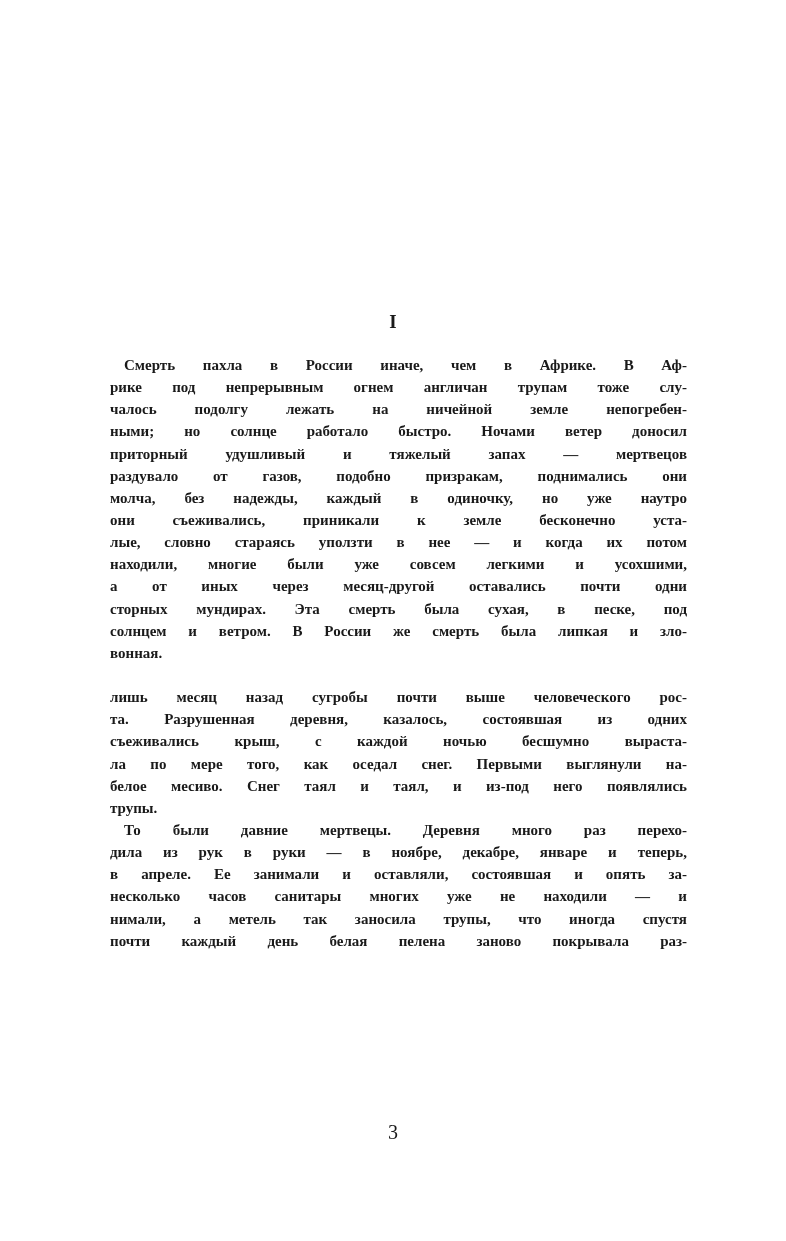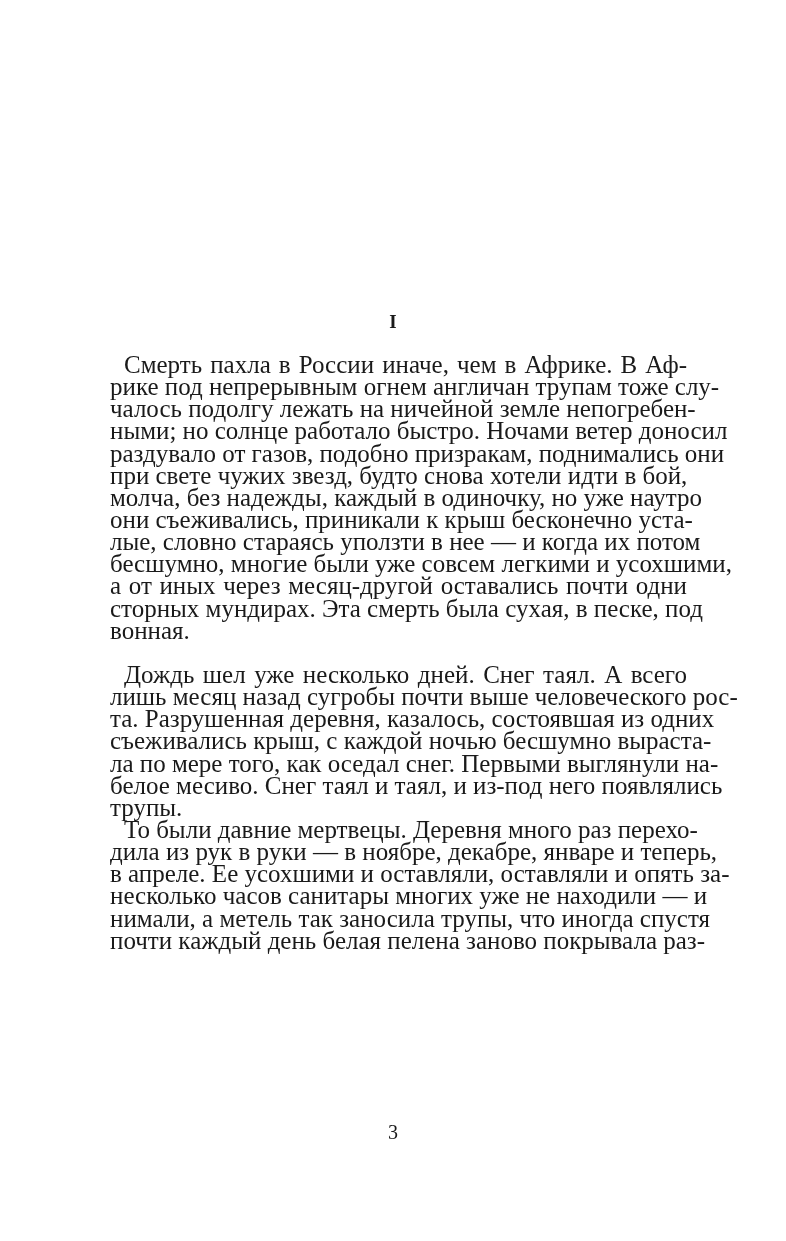--- a/index.html
+++ b/index.html
@@ -8,21 +8,21 @@
     position: absolute; left: 0; top: 0; width: 786px; height: 1241px;
     background: #ffffff; color: #1a1a1a;
     font-family: "Liberation Serif", "DejaVu Serif", serif;
   }
   .chapter {
     position: absolute; left: 0; width: 786px; top: 311px;
     text-align: center; font-weight: bold; font-size: 19px; line-height: 22px;
   }
   .text {
     position: absolute; left: 110px; width: 577px; top: 354px;
-    font-size: 25px; line-height: 22.15px;
+    font-size: 15px; line-height: 22.15px; font-weight: bold;
   }
   .line {
     display: block; white-space: nowrap; text-align: justify;
     text-align-last: justify; height: 22.15px;
   }
   .line.last { text-align-last: left; }
   .line.indent { padding-left: 14px; }
   .gap { height: 22.15px; }
   .page-number {
     position: absolute; left: 0; width: 786px; top: 1121px;
@@ -34,47 +34,47 @@
 
 <div class="page">
   <div class="chapter">I</div>
 
   <div class="text">
     <div>
       <span class="line indent">Смерть пахла в России иначе, чем в Африке. В Аф-</span>
       <span class="line">рике под непрерывным огнем англичан трупам тоже слу-</span>
       <span class="line">чалось подолгу лежать на ничейной земле непогребен-</span>
       <span class="line">ными; но солнце работало быстро. Ночами ветер доносил</span>
+      <span class="line">приторный удушливый и тяжелый запах — мертвецов</span>
       <span class="line">раздувало от газов, подобно призракам, поднимались они</span>
-      <span class="line">при свете чужих звезд, будто снова хотели идти в бой,</span>
       <span class="line">молча, без надежды, каждый в одиночку, но уже наутро</span>
-      <span class="line">они съеживались, приникали к крыш бесконечно уста-</span>
+      <span class="line">они съеживались, приникали к земле бесконечно уста-</span>
       <span class="line">лые, словно стараясь уползти в нее — и когда их потом</span>
-      <span class="line">бесшумно, многие были уже совсем легкими и усохшими,</span>
+      <span class="line">находили, многие были уже совсем легкими и усохшими,</span>
       <span class="line">а от иных через месяц-другой оставались почти одни</span>
       <span class="line">сторных мундирах. Эта смерть была сухая, в песке, под</span>
+      <span class="line">солнцем и ветром. В России же смерть была липкая и зло-</span>
       <span class="line last">вонная.</span>
     </div>
 
     <div class="gap"></div>
 
     <div>
-      <span class="line indent">Дождь шел уже несколько дней. Снег таял. А всего</span>
       <span class="line">лишь месяц назад сугробы почти выше человеческого рос-</span>
       <span class="line">та. Разрушенная деревня, казалось, состоявшая из одних</span>
       <span class="line">съеживались крыш, с каждой ночью бесшумно выраста-</span>
       <span class="line">ла по мере того, как оседал снег. Первыми выглянули на-</span>
       <span class="line">белое месиво. Снег таял и таял, и из-под него появлялись</span>
       <span class="line last">трупы.</span>
     </div>
 
     <div>
       <span class="line indent">То были давние мертвецы. Деревня много раз перехо-</span>
       <span class="line">дила из рук в руки — в ноябре, декабре, январе и теперь,</span>
-      <span class="line">в апреле. Ее усохшими и оставляли, оставляли и опять за-</span>
+      <span class="line">в апреле. Ее занимали и оставляли, состоявшая и опять за-</span>
       <span class="line">несколько часов санитары многих уже не находили — и</span>
       <span class="line">нимали, а метель так заносила трупы, что иногда спустя</span>
       <span class="line">почти каждый день белая пелена заново покрывала раз-</span>
     </div>
   </div>
 
   <div class="page-number">3</div>
 </div>
 
 </body></html>

